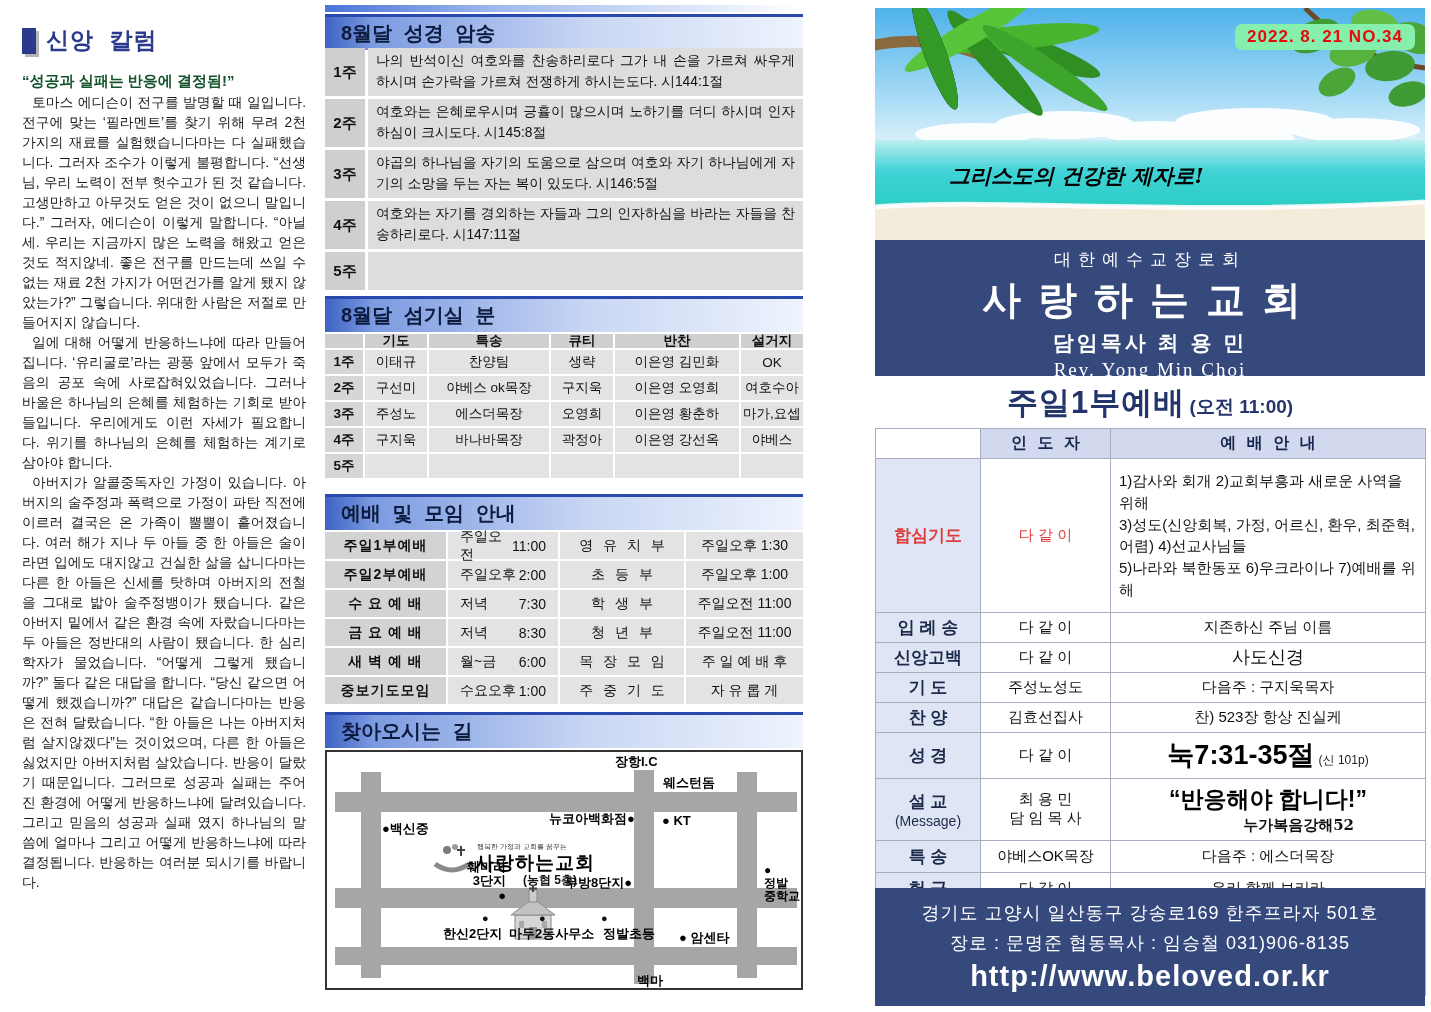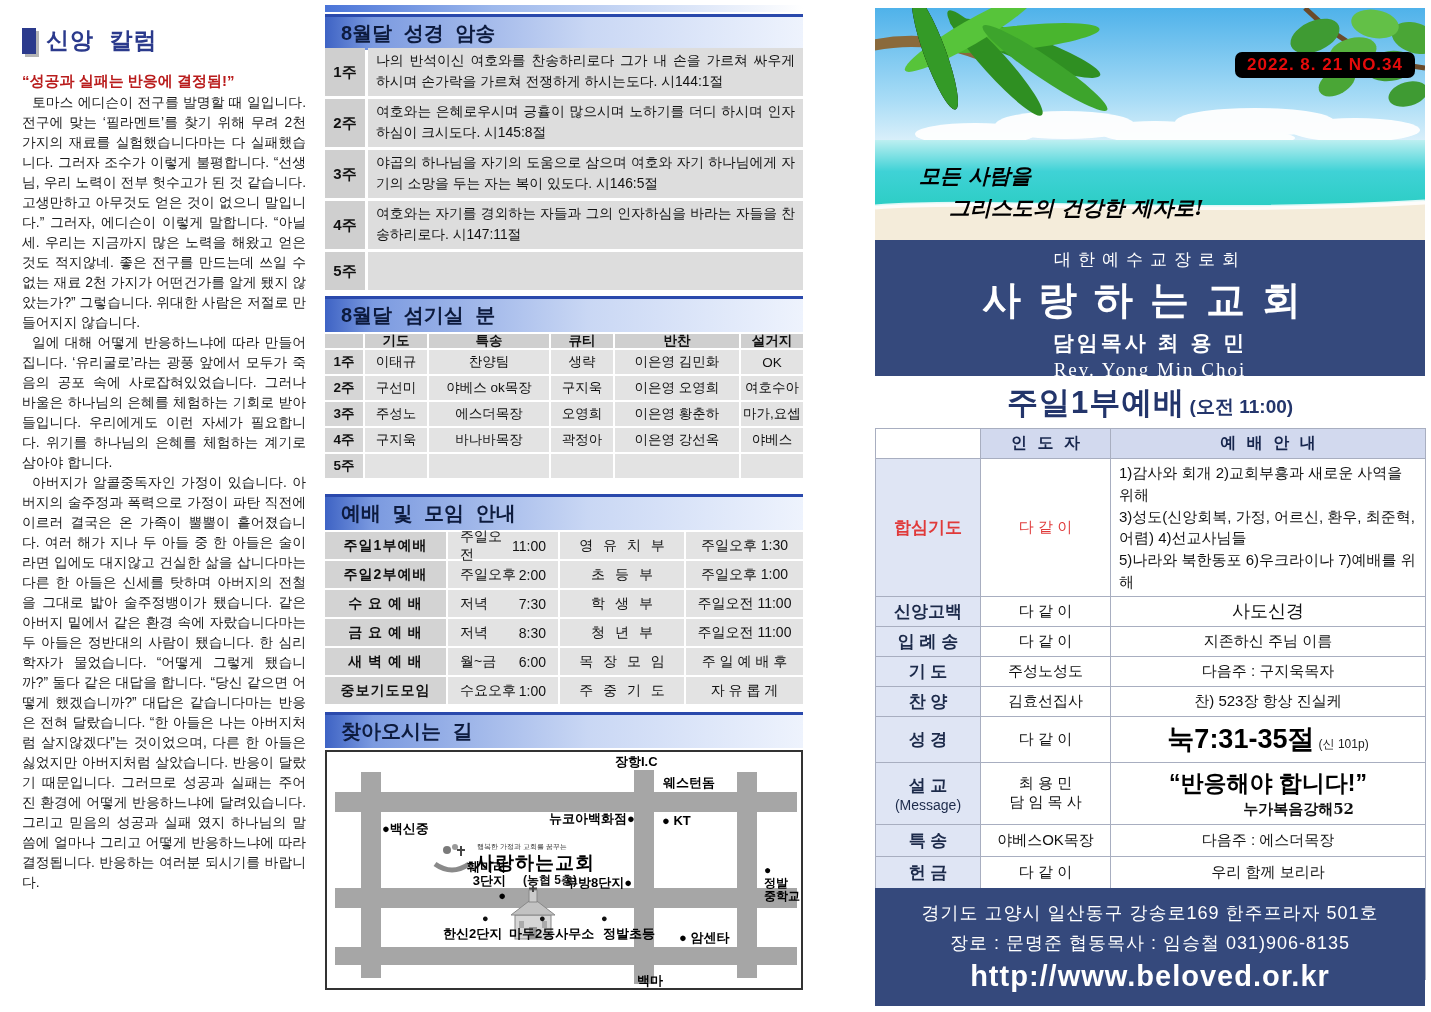--- a/index.html
+++ b/index.html
@@ -5,21 +5,21 @@
   html,body{margin:0;padding:0;background:#fff;}
   .page{position:relative;width:1431px;height:1012px;background:#fff;overflow:hidden;
         font-family:"Liberation Sans",sans-serif;color:#111;}
   .abs{position:absolute;}
 
   
   .col-left{left:22px;top:25px;width:284px;}
   .fc-title-row{display:flex;align-items:center;gap:10px;margin-bottom:16px;}
   .fc-icon{width:14px;height:26px;background:#2b3a8c;box-shadow:3px 3px 0 #b5b5b5;display:inline-block;}
   .fc-title{margin:0;font-size:23px;font-weight:bold;color:#2b3a8c;word-spacing:8px;letter-spacing:1px;}
-  .fc-heading{margin:6px 0 2px 0;font-size:15px;font-weight:bold;color:#b91c1c;}
+  .fc-heading{margin:6px 0 2px 0;font-size:15px;font-weight:bold;color:#14532d;}
   .fc-para{margin:0;font-size:13.8px;line-height:20px;text-align:justify;text-indent:10px;color:#1a1a1a;}
 
   
   .col-mid{left:325px;top:0;width:478px;height:1012px;}
   .deco-bar{position:absolute;left:0;top:5px;width:478px;height:7px;
             background:linear-gradient(90deg,#4a74d8 0%,#9db8ec 35%,#ffffff 100%);}
   .sec-hdr{position:absolute;left:0;width:478px;height:36px;line-height:32px;margin:0;
            box-sizing:border-box;padding-left:16px;font-size:20px;font-weight:bold;color:#0d1b3e;
            word-spacing:6px;border-top:3px solid #2a49ac;
            background:linear-gradient(90deg,#3e63c4 0%,#7b9ae0 10%,#c9d7f4 55%,#eef3fd 100%);}
@@ -49,22 +49,22 @@
   .road{position:absolute;background:#a6a6a6;}
   .map-lb{position:absolute;font-size:13px;font-weight:bold;color:#000;white-space:pre-line;line-height:1.1;}
   .map-church-name{position:absolute;font-size:19px;font-weight:900;color:#000;letter-spacing:1px;}
   .map-church-floor{position:absolute;font-size:12px;font-weight:bold;}
   .map-tagline{position:absolute;font-size:7px;color:#333;}
   .map-dot{position:absolute;font-size:11px;}
 
   
   .col-right{left:875px;top:0;width:550px;height:1012px;}
   .banner{left:0;top:8px;width:550px;height:232px;overflow:hidden;}
-  .date-badge{position:absolute;top:16px;right:10px;background:#000000;border-radius:7px;
-              padding:3px 12px;color:#e50b0b;font-size:17px;font-weight:bold;letter-spacing:1px;margin-top:28px;}
+  .date-badge{position:absolute;top:16px;right:10px;background:#86efac;border-radius:7px;
+              padding:3px 12px;color:#e50b0b;font-size:17px;font-weight:bold;letter-spacing:1px;}
   .slogan{position:absolute;left:44px;top:152px;font-family:"DejaVu Serif",serif;
           font-style:italic;font-weight:bold;font-size:21px;color:#000;line-height:1.5;}
   .slogan .l2{margin-left:30px;}
 
   .navy-block{left:0;top:240px;width:550px;height:136px;background:#35497c;color:#fff;
               text-align:center;box-sizing:border-box;padding-top:8px;}
   .denom{font-size:17px;letter-spacing:7px;}
   .chname{font-size:39px;font-weight:bold;letter-spacing:17px;margin-top:2px;white-space:nowrap;}
   .pastor{font-size:21px;font-weight:bold;letter-spacing:3px;margin-top:2px;}
   .pastor-en{font-family:"Liberation Serif",serif;font-size:19px;letter-spacing:2px;margin-top:2px;}
@@ -75,21 +75,21 @@
 
   table.svc{left:0;top:428px;width:550px;border-collapse:collapse;table-layout:fixed;}
   table.svc td{border:1px solid #a8aec0;box-sizing:border-box;}
   td.corner{border:none;background:#fff;}
   td.hcell{background:#d2d9ee;font-weight:bold;text-align:center;font-size:16px;word-spacing:6px;height:30px;color:#16254c;}
   td.lbl{background:#dfe5f4;text-align:center;font-size:17px;font-weight:bold;color:#1c2a4a;}
   td.ldr{text-align:center;font-size:15px;}
   td.cnt{text-align:center;font-size:15px;}
   .pre{white-space:pre-line;}
   tr.red td.lbl,tr.red td.ldr{color:#e03a3a;}
-  .cnt-small{font-size:12.5px;text-align:left !important;line-height:1.45;padding:3px 8px;}
+  .cnt-small{font-size:12.5px;text-align:left !important;line-height:1.45;padding:11px 8px;}
   .lbl-sub{font-size:14px;font-weight:normal;}
   .scripture{font-size:27px;font-weight:900;color:#000;}
   .scripture-ref{font-size:12px;color:#222;}
   .sermon-title{font-size:23px;font-weight:900;color:#000;}
   .sermon-series{font-size:15px;font-weight:bold;font-family:"DejaVu Serif",serif;
                  text-align:right;padding-right:70px;margin-top:1px;}
   .yt-badge{display:inline-block;width:37px;height:26px;background:#f00;border-radius:7px;
             position:relative;vertical-align:middle;margin-right:6px;}
   .yt-tri{position:absolute;left:14px;top:6.5px;width:0;height:0;
           border-left:11px solid #fff;border-top:6.5px solid transparent;border-bottom:6.5px solid transparent;}
@@ -345,21 +345,20 @@
           <ellipse cx="540" cy="30" rx="24" ry="15" transform="rotate(18 540 30)" fill="#4aa636"></ellipse>
           <ellipse cx="500" cy="16" rx="24" ry="14" transform="rotate(10 500 16)" fill="#63c047"></ellipse>
           <ellipse cx="462" cy="74" rx="20" ry="12" transform="rotate(-30 462 74)" fill="#4aa636"></ellipse>
           <ellipse cx="533" cy="86" rx="20" ry="12" transform="rotate(-16 533 86)" fill="#3f9b33"></ellipse>
         </g>
       </svg>
       <div class="date-badge">
         <span>2022. 8. 21   NO.34</span>
       </div>
       <div class="slogan">
-        <div>모든 사람을</div>
         <div class="l2">그리스도의 건강한 제자로!</div>
       </div>
     </div>
 
     <div class="abs navy-block">
       <div class="denom">대한예수교장로회</div>
       <div class="chname">사랑하는교회</div>
       <div class="pastor">담임목사  최   용   민</div>
       <div class="pastor-en">Rev. Yong  Min  Choi</div>
     </div>
@@ -382,28 +381,28 @@
         <td class="hcell">예 배 안 내</td>
       </tr>
       <tr class="red" style="height:64px">
         <td class="lbl">합심기도</td>
         <td class="ldr">다  같  이</td>
         <td class="cnt cnt-small pre">1)감사와 회개    2)교회부흥과 새로운 사역을 위해
 3)성도(신앙회복, 가정, 어르신, 환우, 최준혁, 어렴)  4)선교사님들
 5)나라와 북한동포   6)우크라이나   7)예배를 위해</td>
       </tr>
       <tr style="height:30px">
+        <td class="lbl">입 례 송</td>
+        <td class="ldr">다  같  이</td>
+        <td class="cnt">지존하신 주님 이름</td>
+      </tr>
+      <tr style="height:30px">
         <td class="lbl">신앙고백</td>
         <td class="ldr">다  같  이</td>
         <td class="cnt" style="font-size:18px">사도신경</td>
-      </tr>
-      <tr style="height:30px">
-        <td class="lbl">입 례 송</td>
-        <td class="ldr">다  같  이</td>
-        <td class="cnt">지존하신 주님 이름</td>
       </tr>
       <tr style="height:30px">
         <td class="lbl">기      도</td>
         <td class="ldr">주성노성도</td>
         <td class="cnt">다음주 : 구지욱목자</td>
       </tr>
       <tr style="height:30px">
         <td class="lbl">찬      양</td>
         <td class="ldr">김효선집사</td>
         <td class="cnt">찬) 523장     항상 진실케</td>

